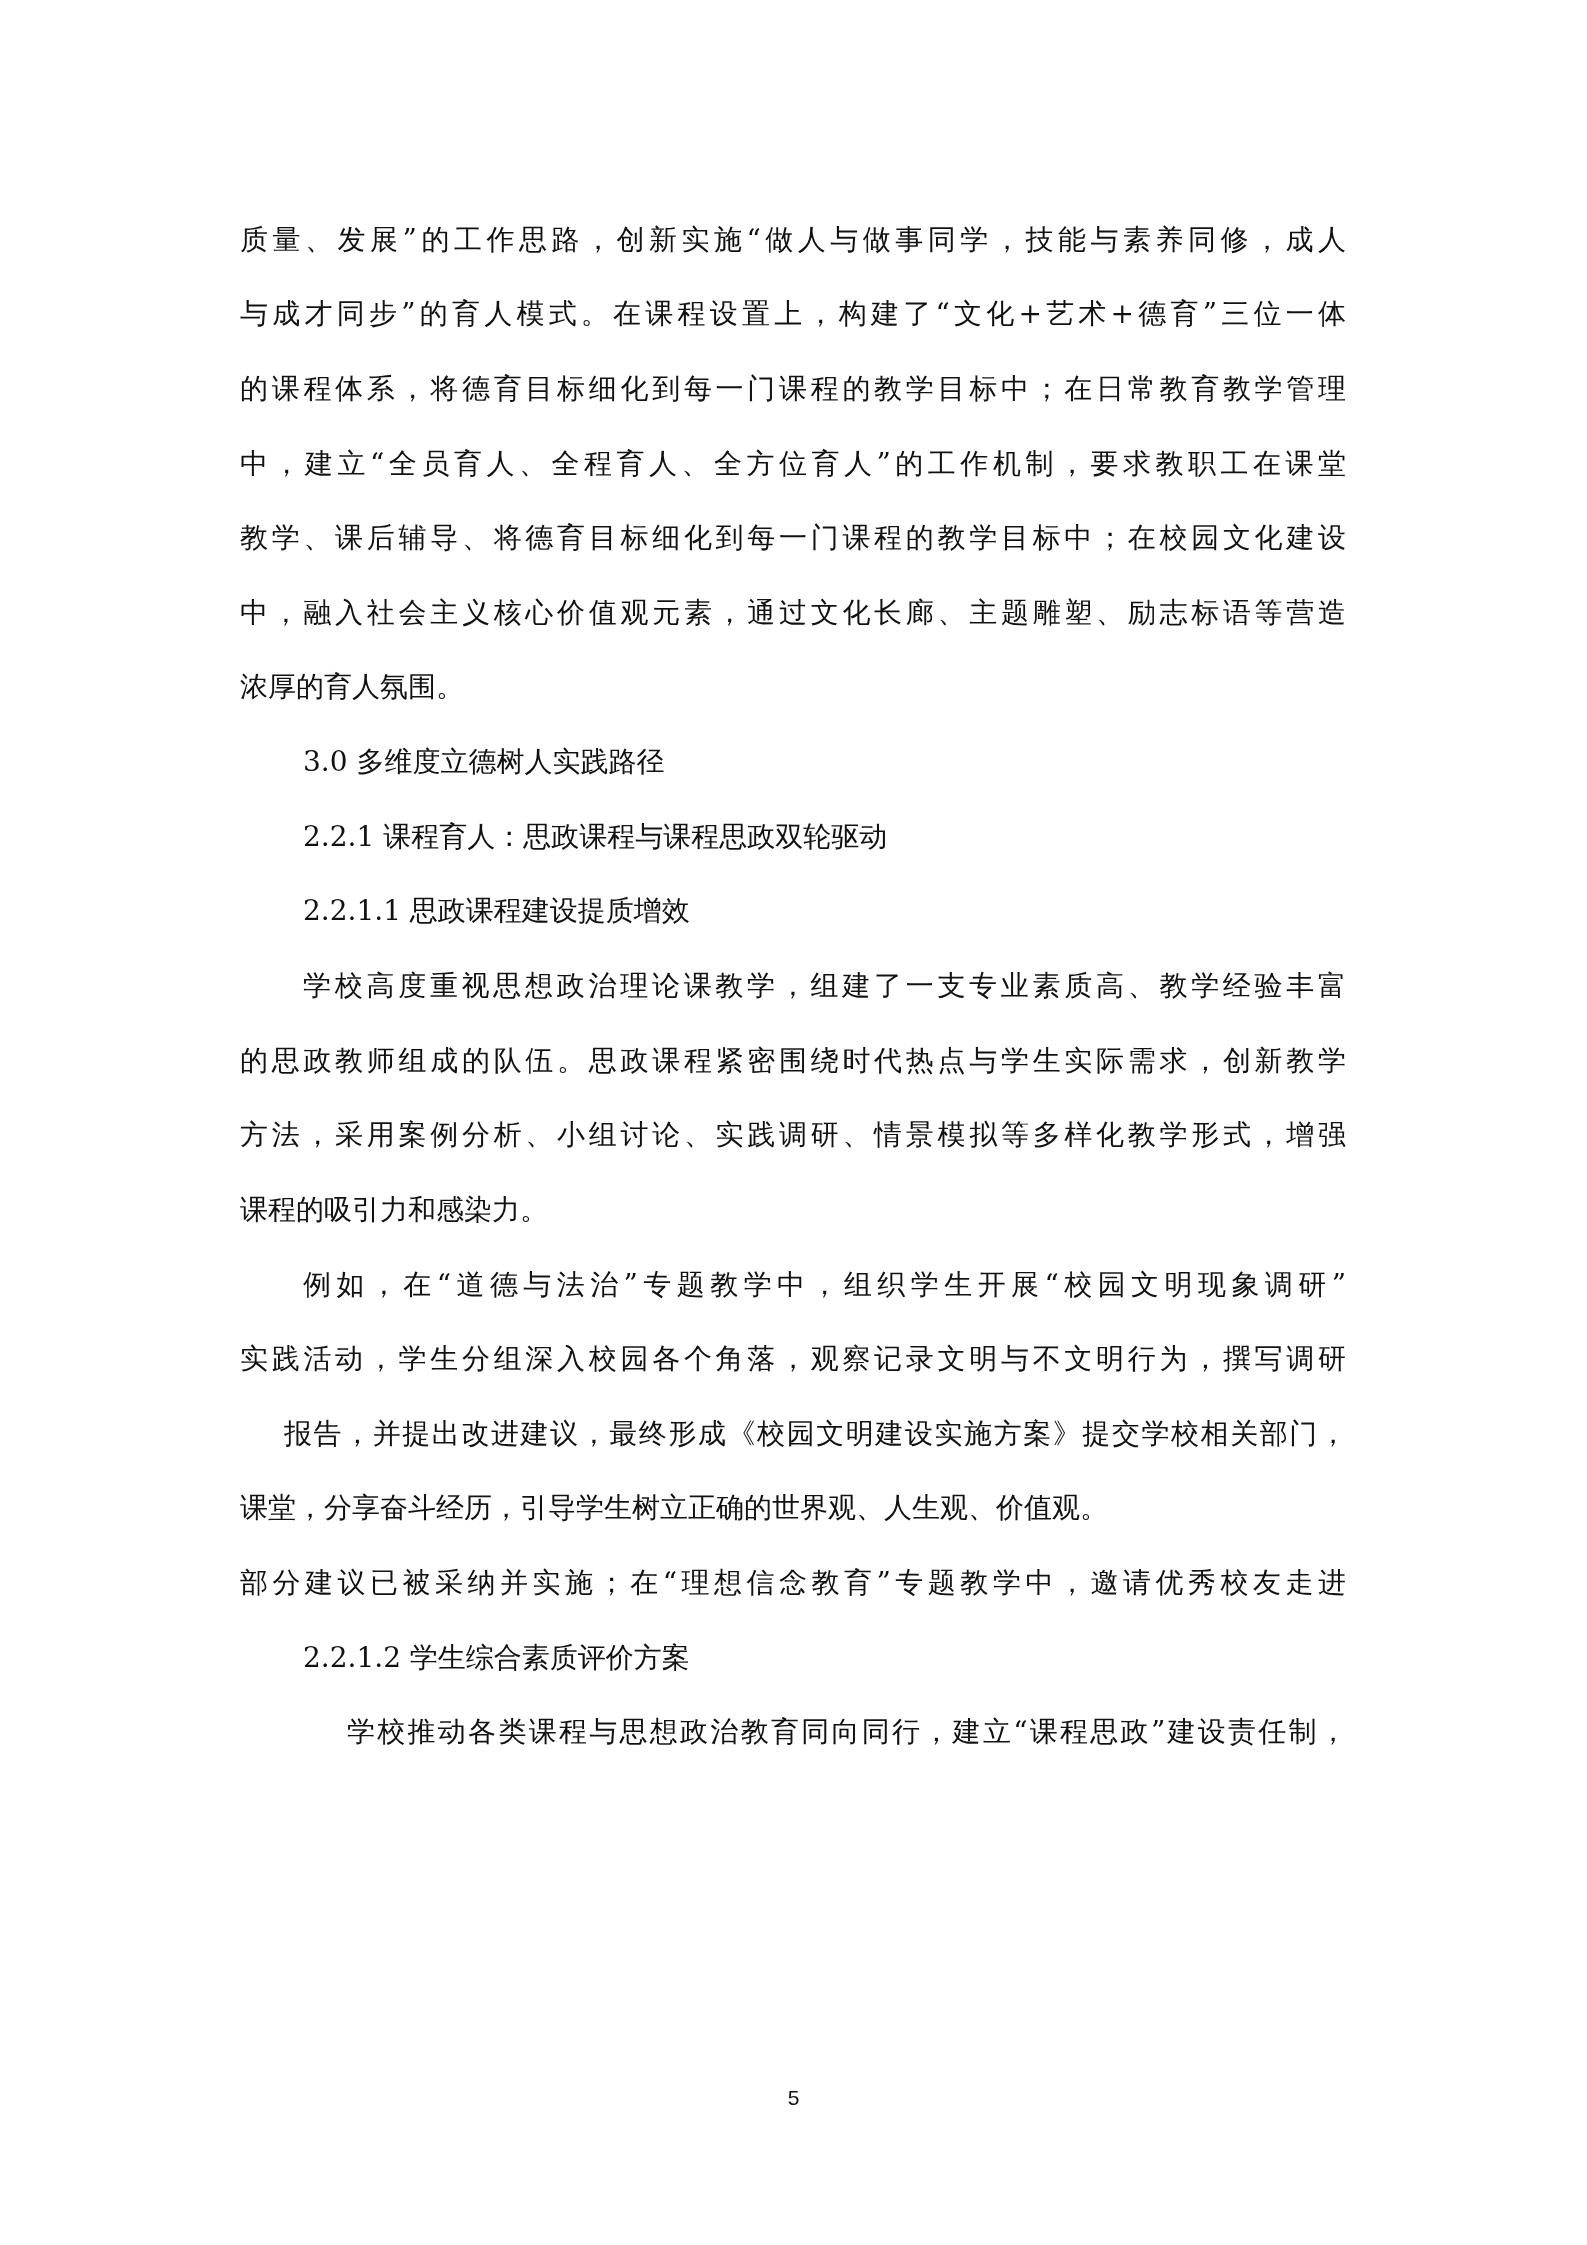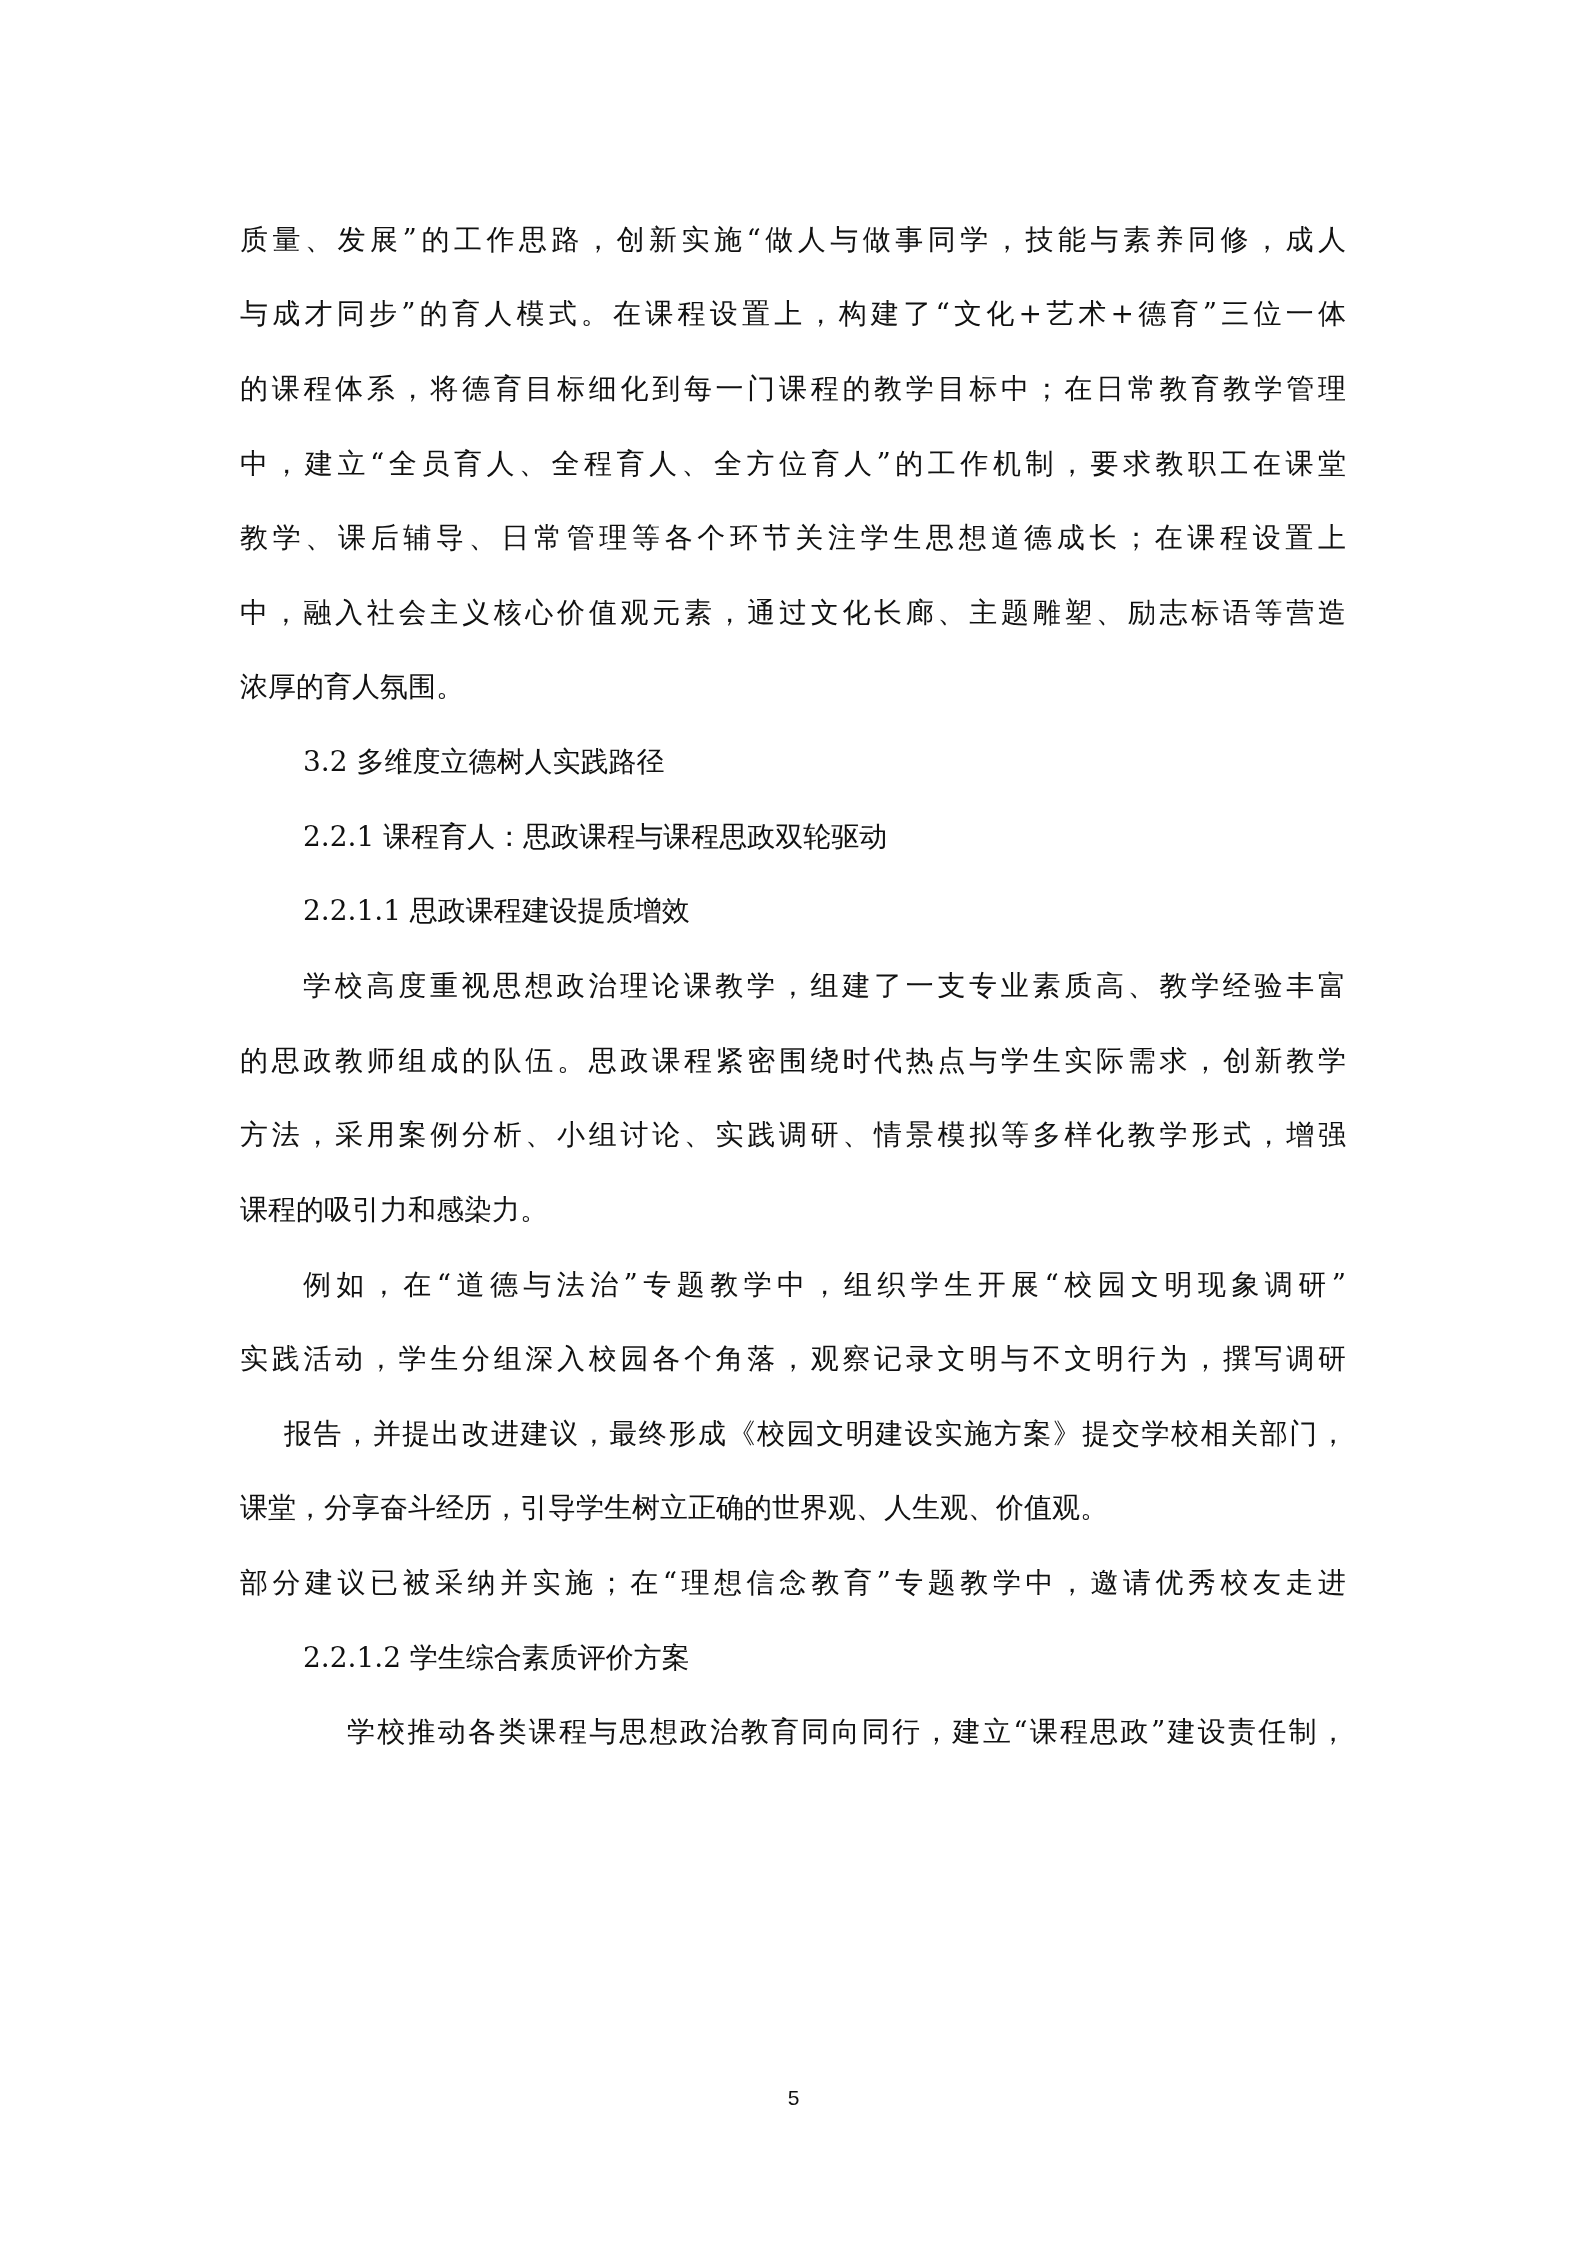--- a/index.html
+++ b/index.html
@@ -51,27 +51,27 @@
 <body>
 
 <div class="page">
   <div class="body-text">
 
     <div class="paragraph">
       <div class="line">质量、发展”的工作思路，创新实施“做人与做事同学，技能与素养同修，成人</div>
       <div class="line">与成才同步”的育人模式。在课程设置上，构建了“文化+艺术+德育”三位一体</div>
       <div class="line">的课程体系，将德育目标细化到每一门课程的教学目标中；在日常教育教学管理</div>
       <div class="line">中，建立“全员育人、全程育人、全方位育人”的工作机制，要求教职工在课堂</div>
-      <div class="line">教学、课后辅导、日常管理等各个环节关注学生思想道德成长；在课程设置上</div>
+      <div class="line">教学、课后辅导、将德育目标细化到每一门课程的教学目标中；在校园文化建设</div>
       <div class="line">中，融入社会主义核心价值观元素，通过文化长廊、主题雕塑、励志标语等营造</div>
       <div class="line last">浓厚的育人氛围。</div>
     </div>
 
 
-    <div class="heading">3.2 多维度立德树人实践路径</div>
+    <div class="heading">3.0 多维度立德树人实践路径</div>
     <div class="heading">2.2.1 课程育人：思政课程与课程思政双轮驱动</div>
     <div class="heading">2.2.1.1 思政课程建设提质增效</div>
 
     <div class="paragraph">
       <div class="line indent">学校高度重视思想政治理论课教学，组建了一支专业素质高、教学经验丰富</div>
       <div class="line">的思政教师组成的队伍。思政课程紧密围绕时代热点与学生实际需求，创新教学</div>
       <div class="line">方法，采用案例分析、小组讨论、实践调研、情景模拟等多样化教学形式，增强</div>
       <div class="line last">课程的吸引力和感染力。</div>
     </div>
 

